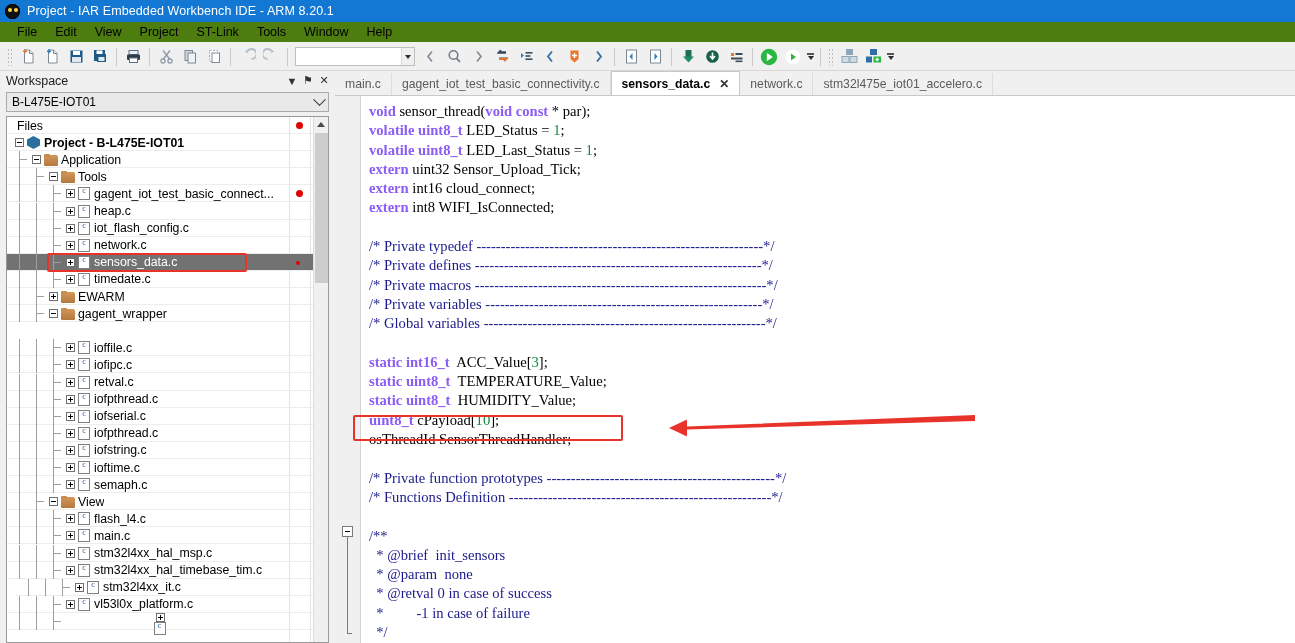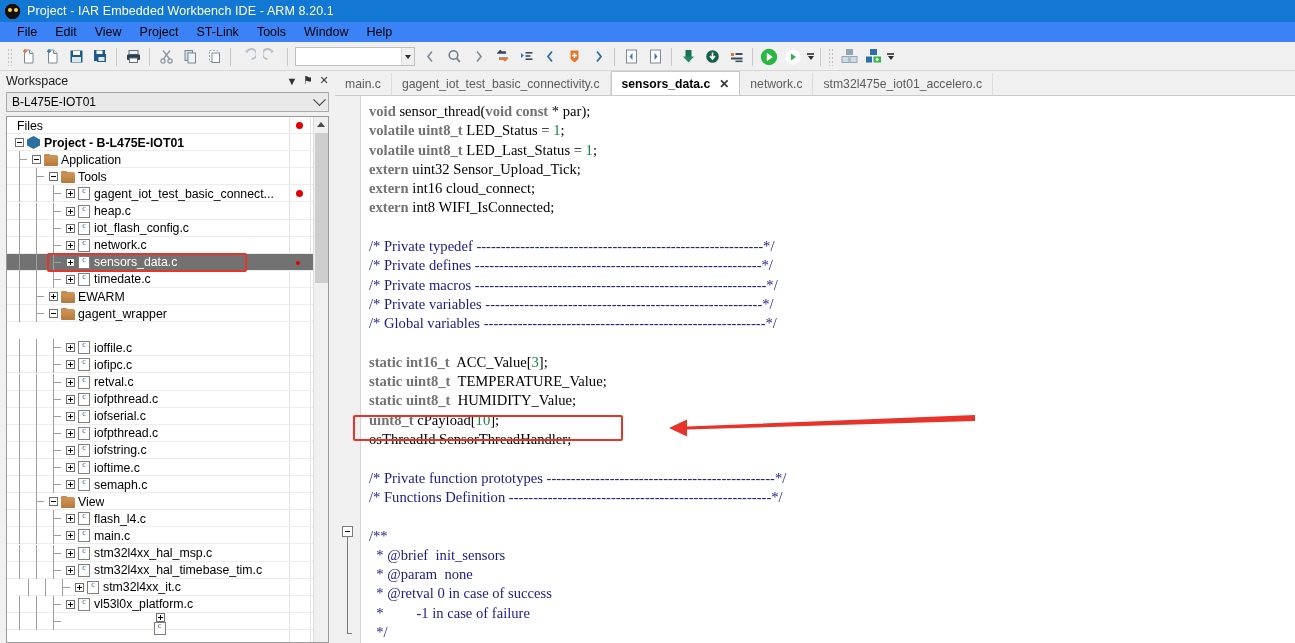--- a/index.html
+++ b/index.html
@@ -23,21 +23,21 @@
   .app-logo::before,.app-logo::after{
     content:""; position:absolute; top:4px; width:4px;height:4px;
     border-radius:50%; background:#ffd24a;
   }
   .app-logo::before{left:2.5px;}
   .app-logo::after{right:2.5px;}
   .title-text{ white-space:nowrap; letter-spacing:.1px;}
 
   
   .menubar{
-    height:21px; background:#3b82f6; display:flex; align-items:center;
+    height:21px; background:#4d7c0f; display:flex; align-items:center;
     padding-left:8px; font-size:12.5px; color:#000;
     border-bottom:1px solid #f0f0f0;
   }
   .menu-item{ padding:2px 9px; white-space:nowrap; }
 
   
   .toolbar{
     height:28px; background:#f0f0f0; display:flex; align-items:center;
     border-bottom:1px solid #d6d6d6; padding-left:4px;
   }
@@ -137,21 +137,21 @@
   .tab .x{ margin-left:9px; font-size:12px; font-weight:bold; color:#333;}
   .code-area{ flex:1; display:flex; background:#fff; position:relative; overflow:hidden;
               border-top:1px solid #c9c9c9; }
   .gutter{ width:26px; flex:none; background:#f0f0f0; position:relative;
            border-right:1px solid #d4d4d4;}
   .code{ flex:1; position:relative; padding:6px 0 0 8px;
          font-family:"Liberation Serif", serif;
          font-size:14.6px; line-height:19.3px; color:#000;
          white-space:pre; overflow:hidden; }
   .ln{ height:19.3px; }
-  .kw{ font-weight:bold; color:#737373; }
+  .kw{ font-weight:bold; color:#8b5cf6; }
   .cm{ color:#1a1a8c; }
   .nm{ color:#0d8a3e; }
 
   
   .fold{ position:absolute; left:7px; width:11px;height:11px;border:1px solid #7a7a7a;
          background:#fff; }
   .fold::before{content:"";position:absolute;left:2px;top:4px;width:5px;height:1px;background:#000;}
   .foldline{ position:absolute; left:12px; width:1px; background:#7a7a7a; }
   .foldend{ position:absolute; width:5px;height:1px;background:#7a7a7a;}
 

